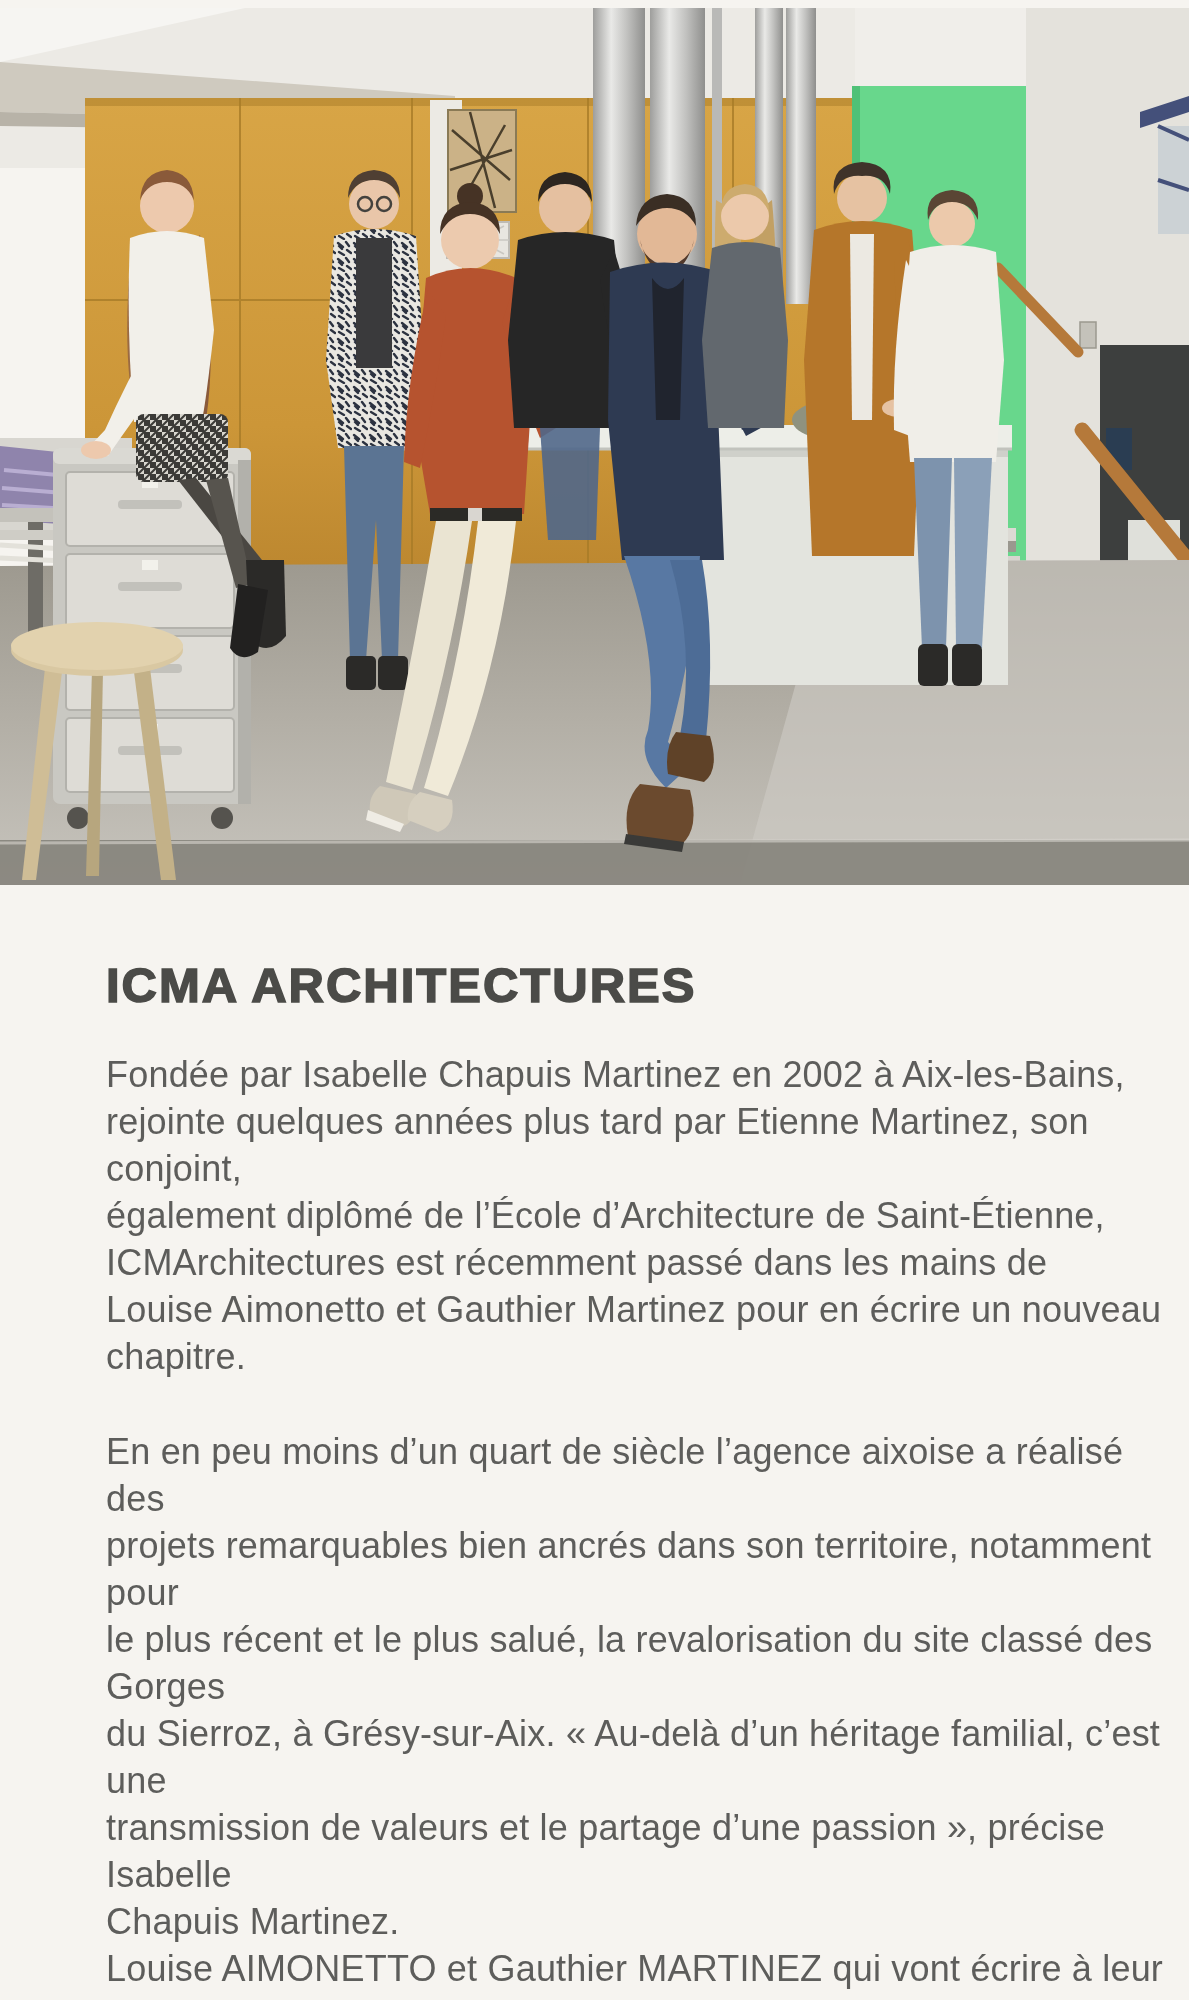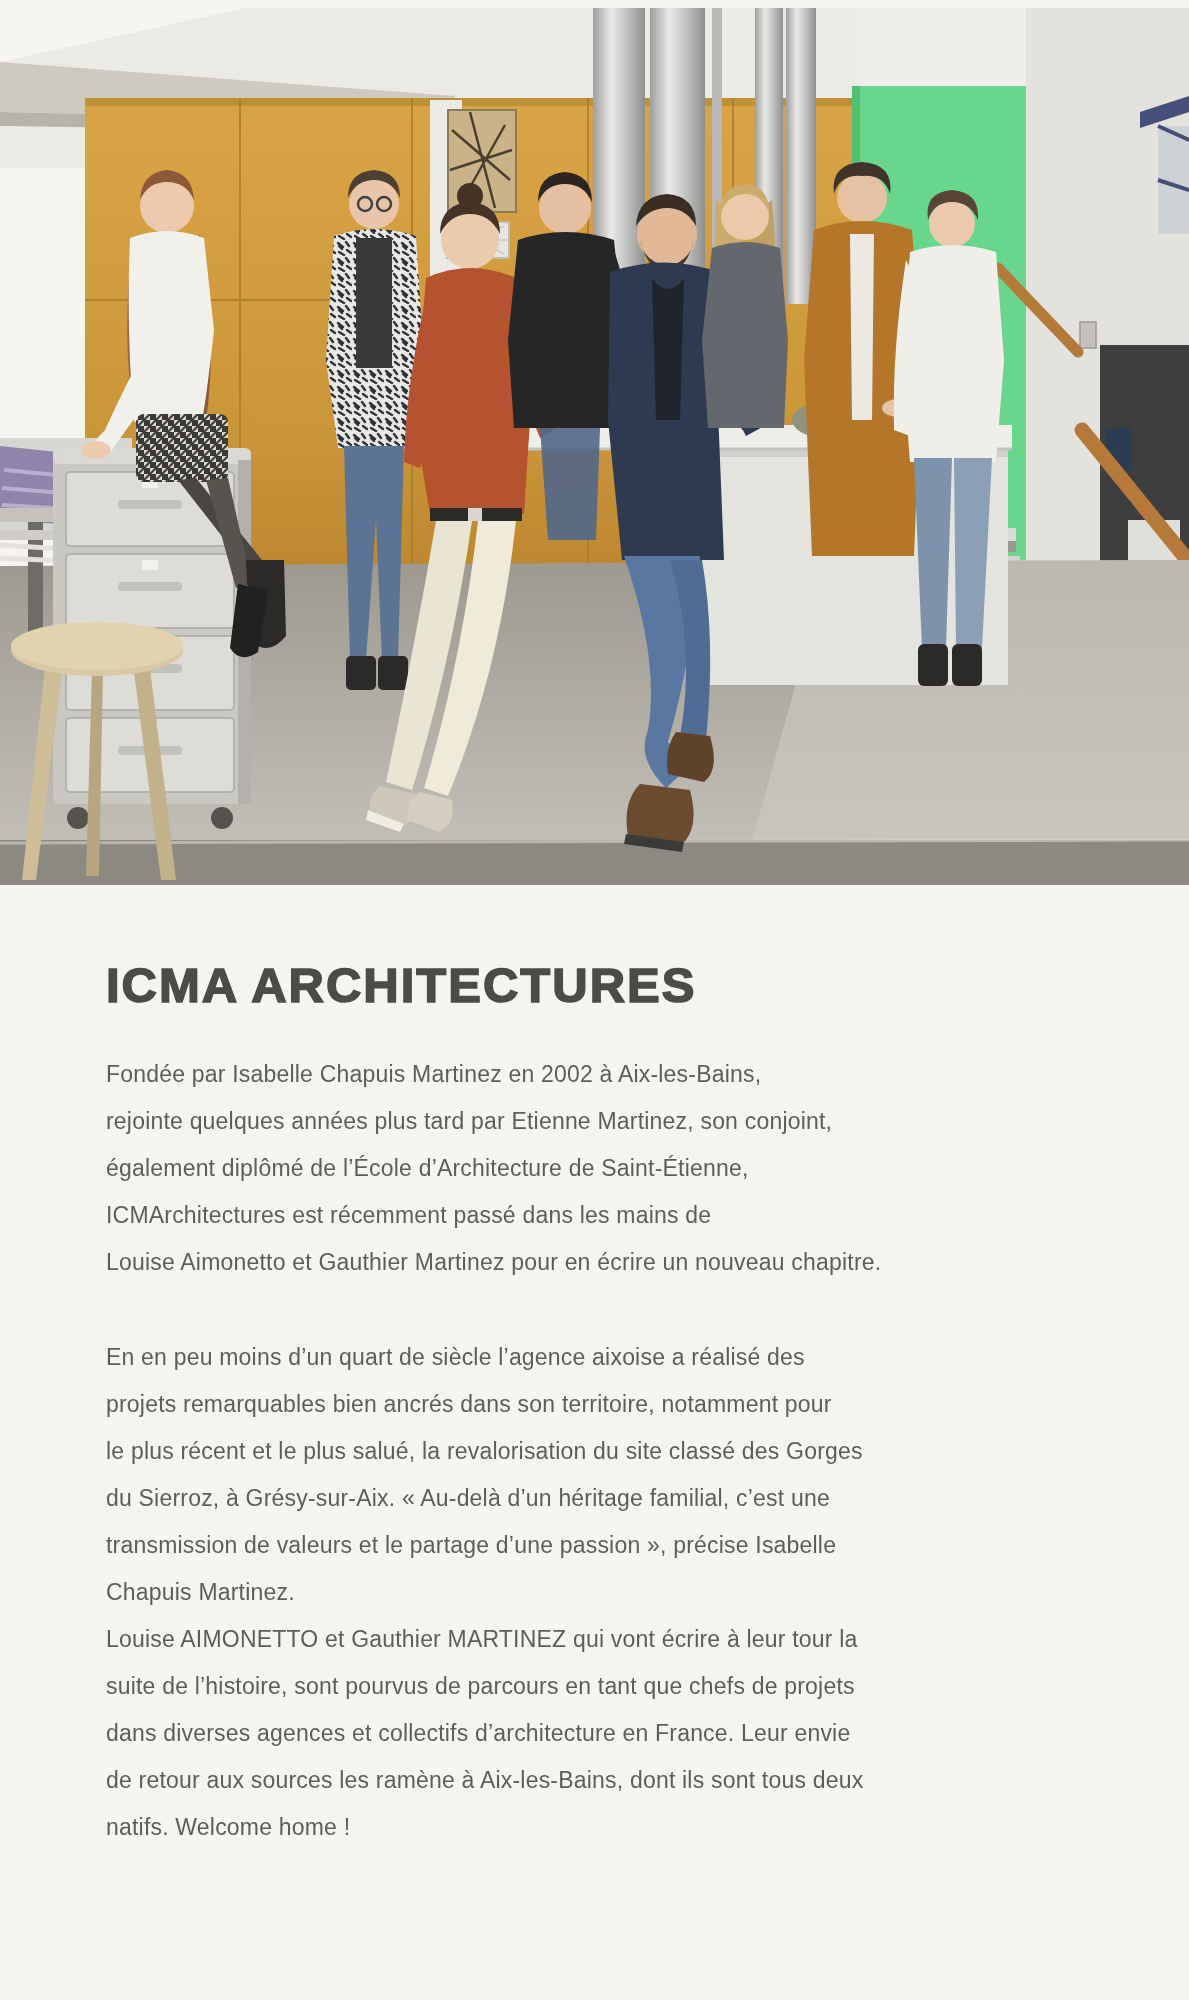--- a/index.html
+++ b/index.html
@@ -23,21 +23,21 @@
     font-size:49px;line-height:56px;
     font-weight:bold;
     letter-spacing:2px;
     color:#4b4b48;
     -webkit-text-stroke:1.6px #4b4b48;
     text-transform:uppercase;
   }
   .headline span{display:block;}
   .bodytext p{
     margin:0;
-    font-size:23px;line-height:47px;
+    font-size:36px;line-height:47px;
     font-weight:300;
     letter-spacing:.2px;
     color:#5d5d5b;
     white-space:pre-line;
   }
   .bodytext{margin-top:38px;}
   .bodytext p.para-gap{margin-bottom:48px;}
 </style>
 </head>
 <body>

